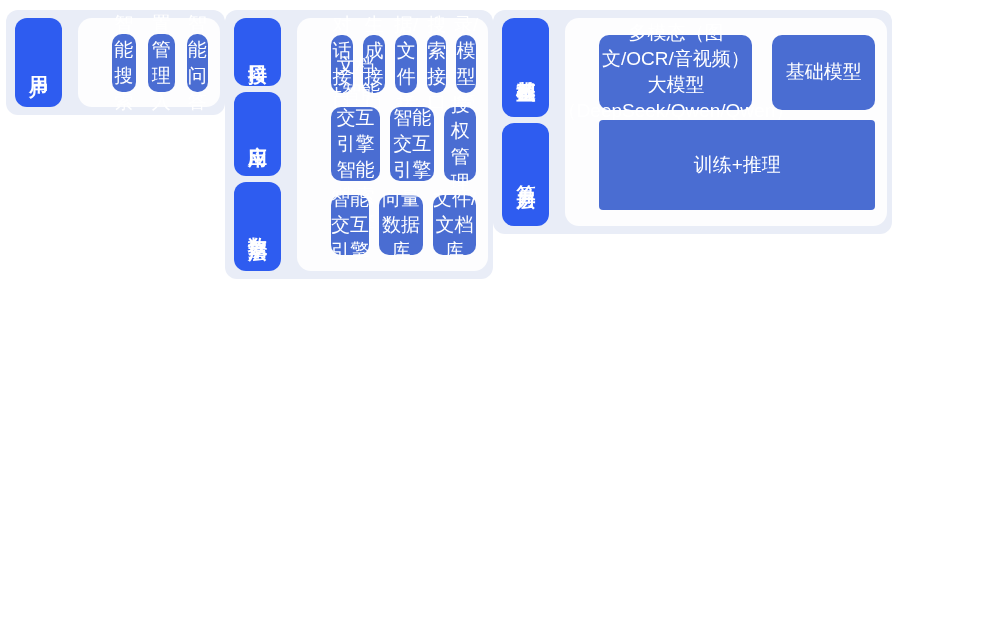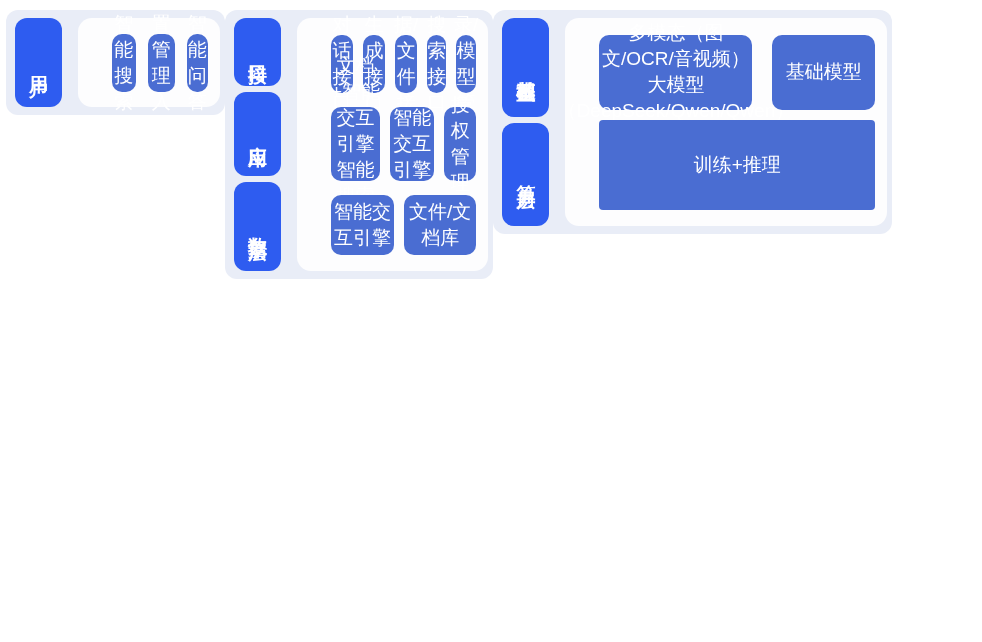--- a/index.html
+++ b/index.html
@@ -120,20 +120,23 @@
         </div>
         <div class="btn" style="flex:165 0 0">
           <span>授权管理</span>
         </div>
       </div>
       <div class="row gap10 h60">
         <div class="btn" style="flex:253 0 0">
           <span>智能交互引擎</span>
         </div>
         <div class="btn" style="flex:290 0 0">
+          <span>向量数据库</span>
+        </div>
+        <div class="btn" style="flex:290 0 0">
           <span>文件/文档库</span>
         </div>
       </div>
     </div>
   </section>
 
   <section class="section sec-c">
     <div class="label-col">
       <div class="layer-label" style="flex:100;letter-spacing:1px">基础模型</div>
       <div class="layer-label" style="flex:105">算力层</div>

